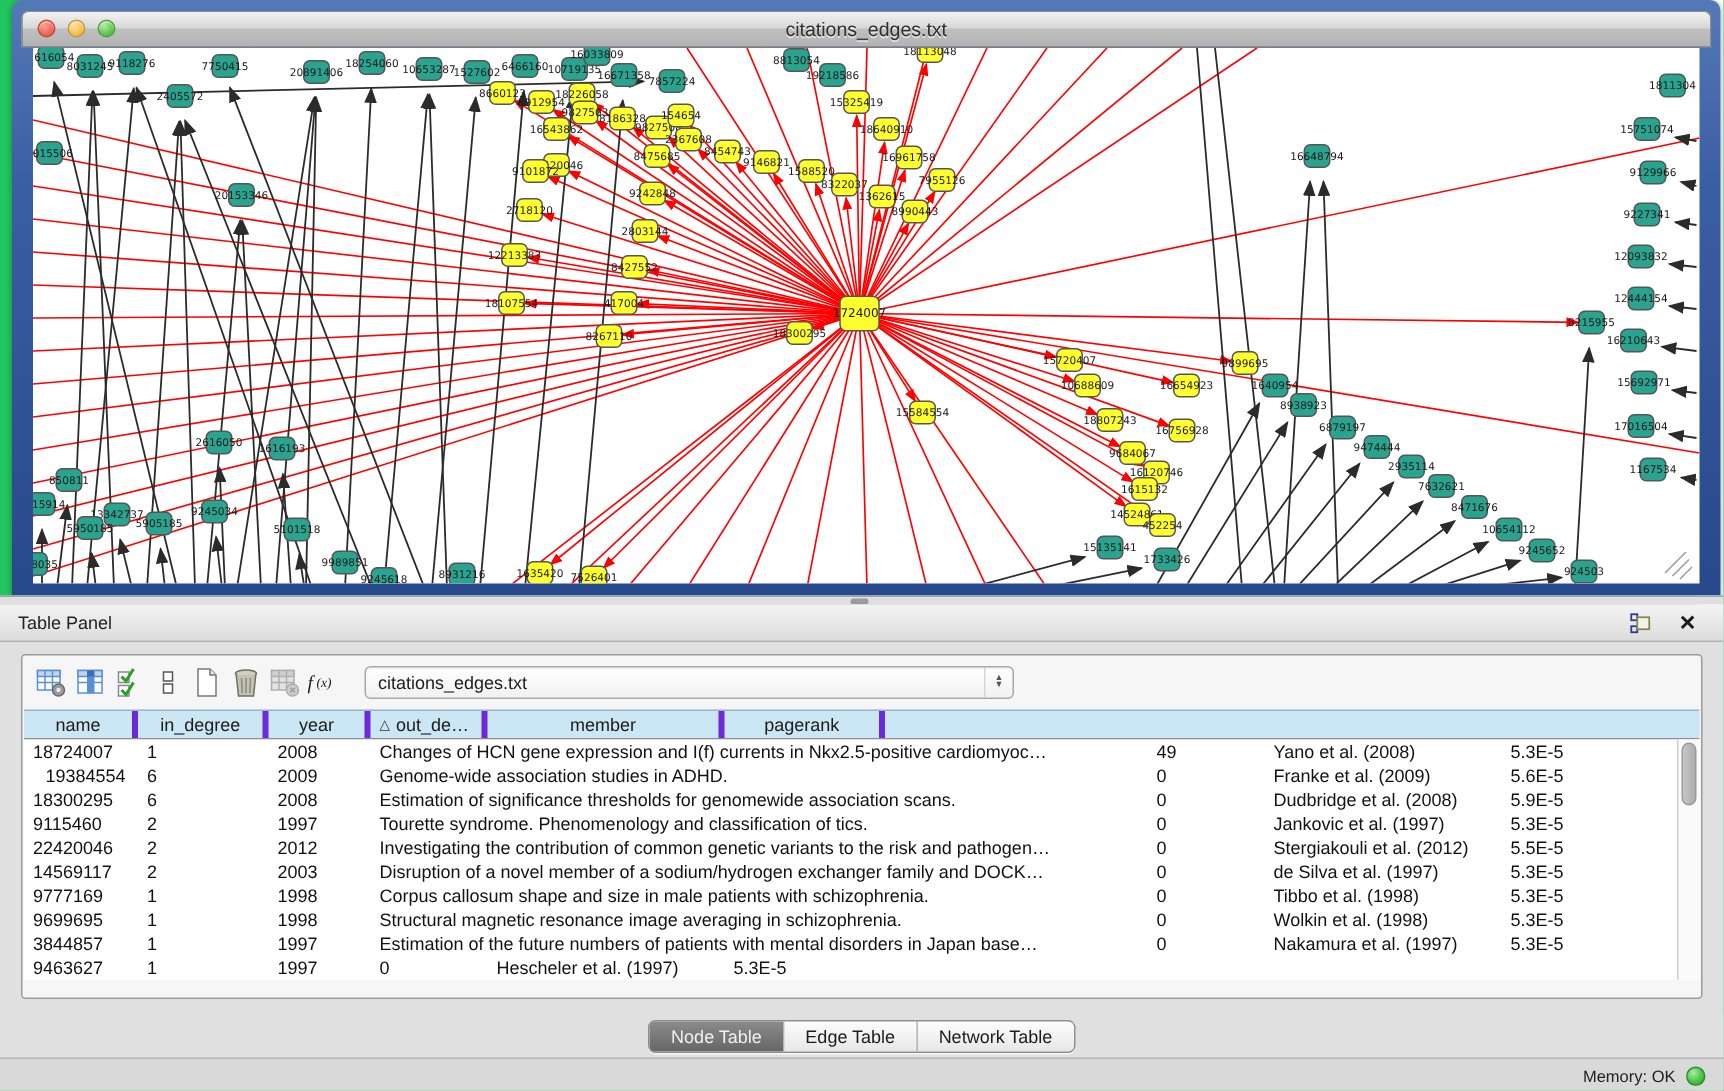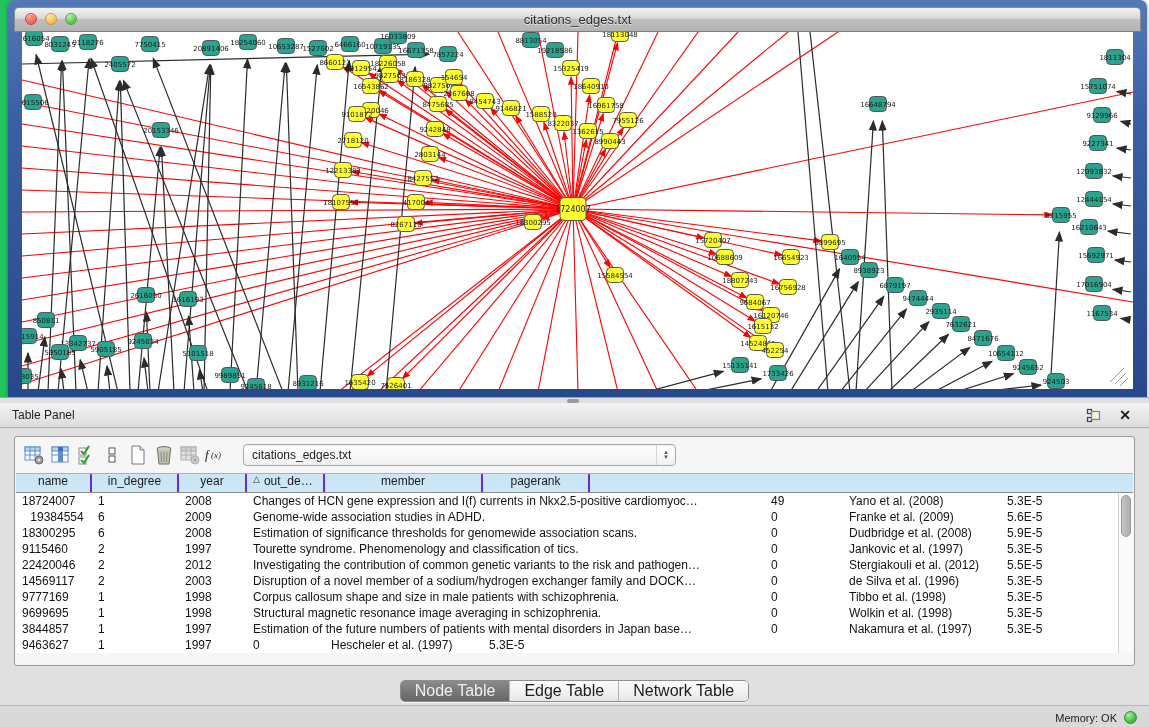--- a/index.html
+++ b/index.html
@@ -43,33 +43,33 @@
   .tb-btn{width:26px;height:26px;display:flex;align-items:center;justify-content:center;border-radius:3px;}
   .combo{margin-left:14px;width:433px;height:22px;background:linear-gradient(180deg,#ffffff,#f1f1f1);
     border:1px solid #a9a9a9;border-radius:4px;display:flex;align-items:center;box-sizing:border-box;
     box-shadow:inset 0 1px 1px rgba(0,0,0,.06);}
   .combo .val{flex:1;font-size:12px;color:#1c1c1c;padding-left:8px;}
   .combo .arrows{width:18px;height:100%;display:flex;flex-direction:column;align-items:center;justify-content:center;border-left:1px solid #d5d5d5;color:#555;}
   .combo .arrows span{font-size:6px;line-height:5px;}
 
   .tbl{margin:0 1px;}
   .tbl-head{display:flex;height:20px;background:#cbe6f4;border-top:1px solid #9fb6c2;border-bottom:1px solid #8f8f8f;box-sizing:border-box;}
-  .th{font-size:12px;color:#1b1b1b;display:flex;justify-content:center;
-      border-right:2px solid #6d28d9;box-sizing:border-box;overflow:hidden;white-space:nowrap;}
+  .th{font-size:12px;color:#1b1b1b;display:flex;align-items:center;justify-content:center;
+      border-right:4px solid #6d28d9;box-sizing:border-box;overflow:hidden;white-space:nowrap;}
   .th .sortglyph{font-size:9px;margin-right:4px;color:#333;}
   .tbl-body{position:relative;background:#ffffff;height:160px;}
   .tr{display:flex;height:16px;line-height:16px;}
   .td{font-size:12px;color:#121212;padding-left:6px;box-sizing:border-box;overflow:hidden;white-space:nowrap;}
   .vscroll{position:absolute;right:0;top:0;width:15px;height:160px;background:#fafafa;border-left:1px solid #d0d0d0;box-sizing:border-box;}
   .vthumb{position:absolute;left:2px;top:2px;width:10px;height:42px;border-radius:5px;
     background:linear-gradient(90deg,#c6c6c6,#aeaeae);border:1px solid #9a9a9a;box-sizing:border-box;}
 
   .tabbar{height:29px;display:flex;align-items:center;justify-content:center;background:#e0e0e0;}
   .seg{display:flex;border:1px solid #8d8d8d;border-radius:5px;overflow:hidden;height:20px;box-shadow:0 1px 0 rgba(255,255,255,.7);}
-  .seg .tab{font-size:16px;padding:0 14px;display:flex;align-items:center;background:linear-gradient(180deg,#fdfdfd,#e7e7e7);color:#1c1c1c;border-right:1px solid #b5b5b5;}
+  .seg .tab{font-size:12px;padding:0 14px;display:flex;align-items:center;background:linear-gradient(180deg,#fdfdfd,#e7e7e7);color:#1c1c1c;border-right:1px solid #b5b5b5;}
   .seg .tab:last-child{border-right:none;}
   .seg .tab.sel{background:linear-gradient(180deg,#8b8b8b,#666666);color:#f0f0f0;}
 
   .statusbar{height:24px;background:#d9d9d9;border-top:1px solid #b5b5b5;display:flex;align-items:center;justify-content:flex-end;gap:7px;padding-right:12px;box-sizing:border-box;}
   .mem-label{font-size:11px;color:#222;}
   .mem-dot{width:13px;height:13px;border-radius:50%;background:radial-gradient(circle at 35% 30%,#a6eda0,#43c143 60%,#2f9e2f);border:1px solid #2d8f2d;box-sizing:border-box;}
 </style>
 </head>
 <body>
 
@@ -820,21 +820,21 @@
                   <div class="td" style="width: 78px;">0</div>
                   <div class="td" style="width: 158px;">Stergiakouli et al. (2012)</div>
                   <div class="td" style="width: 107px;">5.5E-5</div>
                 </div>
                 <div class="tr">
                   <div class="td" style="width: 76px;">14569117</div>
                   <div class="td" style="width: 87px;">2</div>
                   <div class="td" style="width: 68px;">2003</div>
                   <div class="td" style="width: 518px;">Disruption of a novel member of a sodium/hydrogen exchanger family and DOCK…</div>
                   <div class="td" style="width: 78px;">0</div>
-                  <div class="td" style="width: 158px;">de Silva et al. (1996)</div>
+                  <div class="td" style="width: 158px;">de Silva et al. (1997)</div>
                   <div class="td" style="width: 107px;">5.3E-5</div>
                 </div>
                 <div class="tr">
                   <div class="td" style="width: 76px;">9777169</div>
                   <div class="td" style="width: 87px;">1</div>
                   <div class="td" style="width: 68px;">1998</div>
                   <div class="td" style="width: 518px;">Corpus callosum shape and size in male patients with schizophrenia.</div>
                   <div class="td" style="width: 78px;">0</div>
                   <div class="td" style="width: 158px;">Tibbo et al. (1998)</div>
                   <div class="td" style="width: 107px;">5.3E-5</div>

